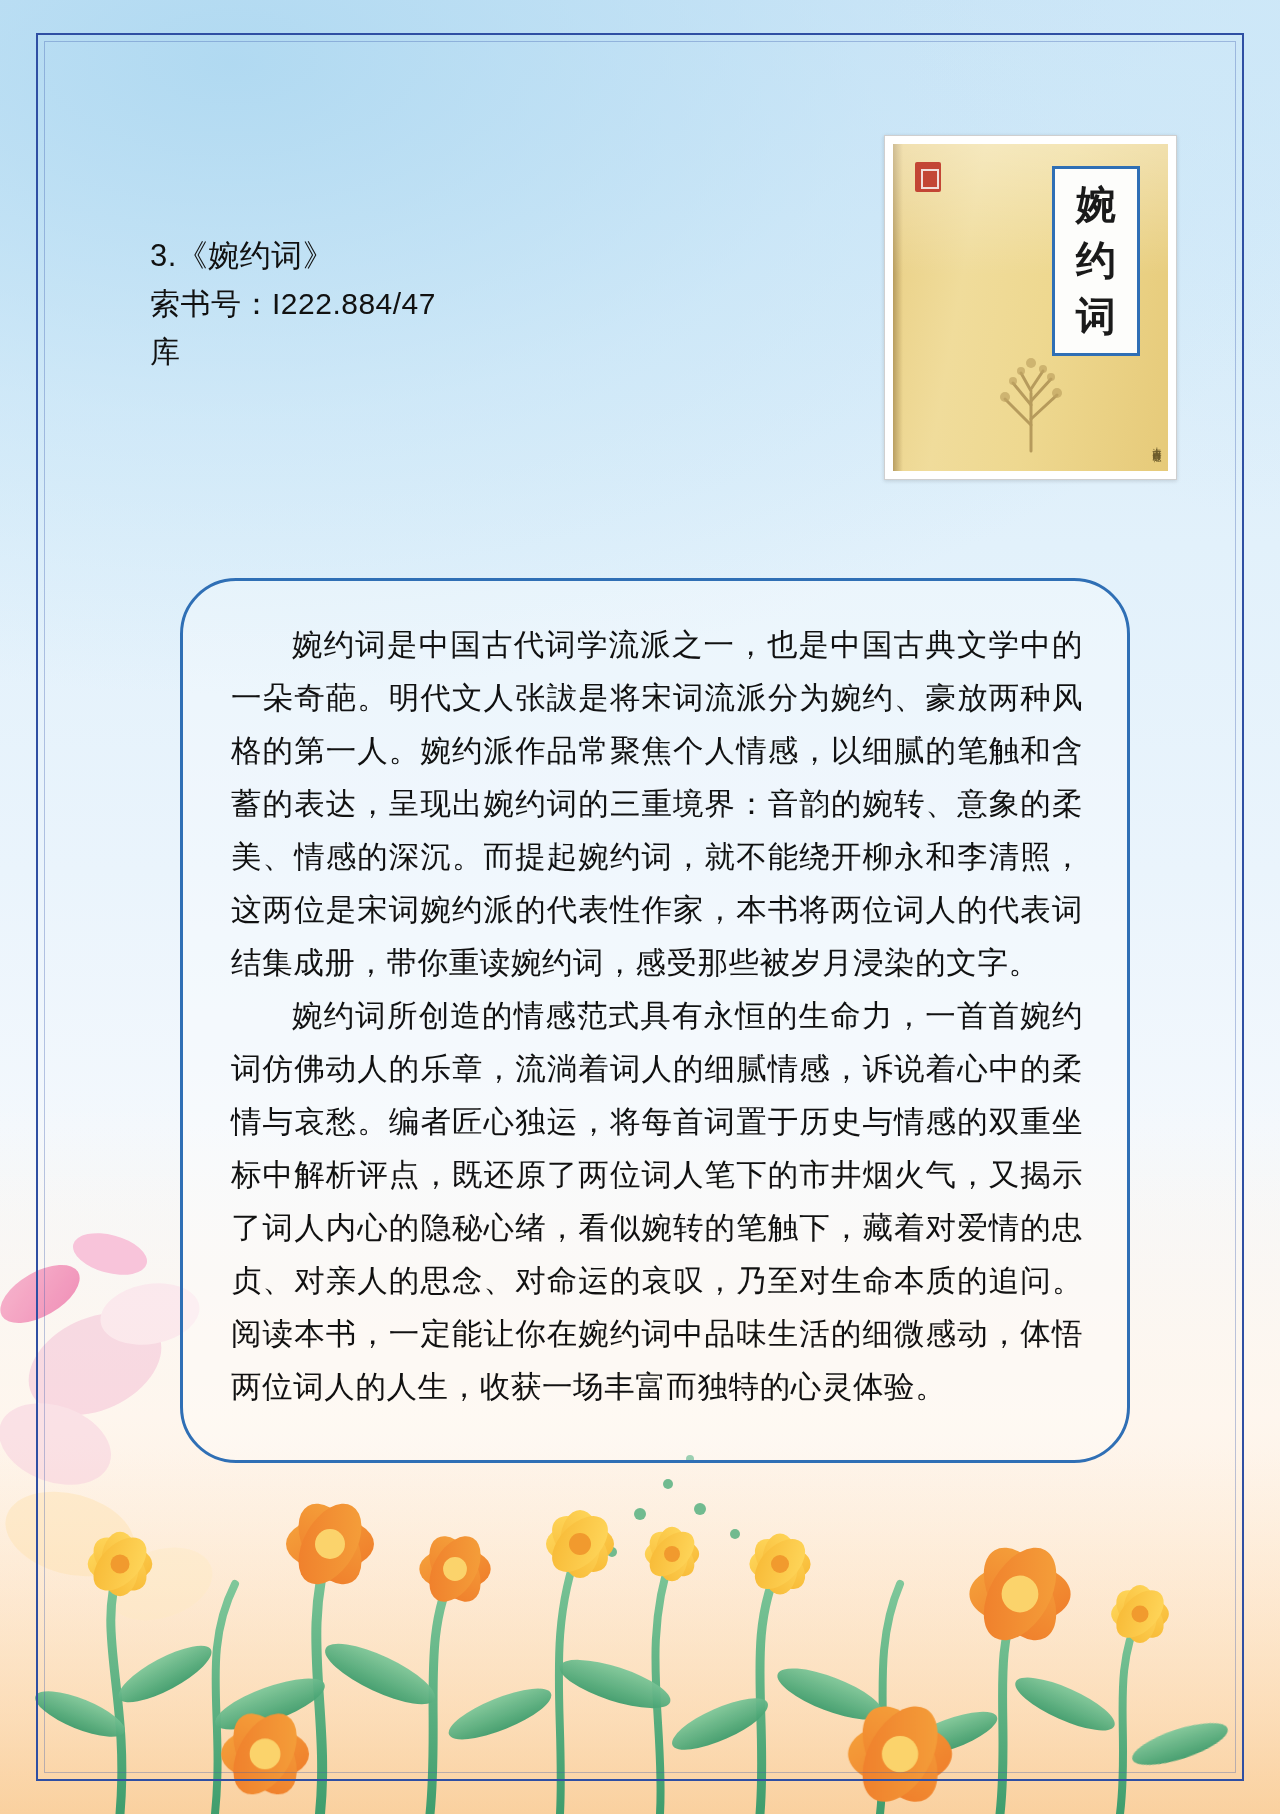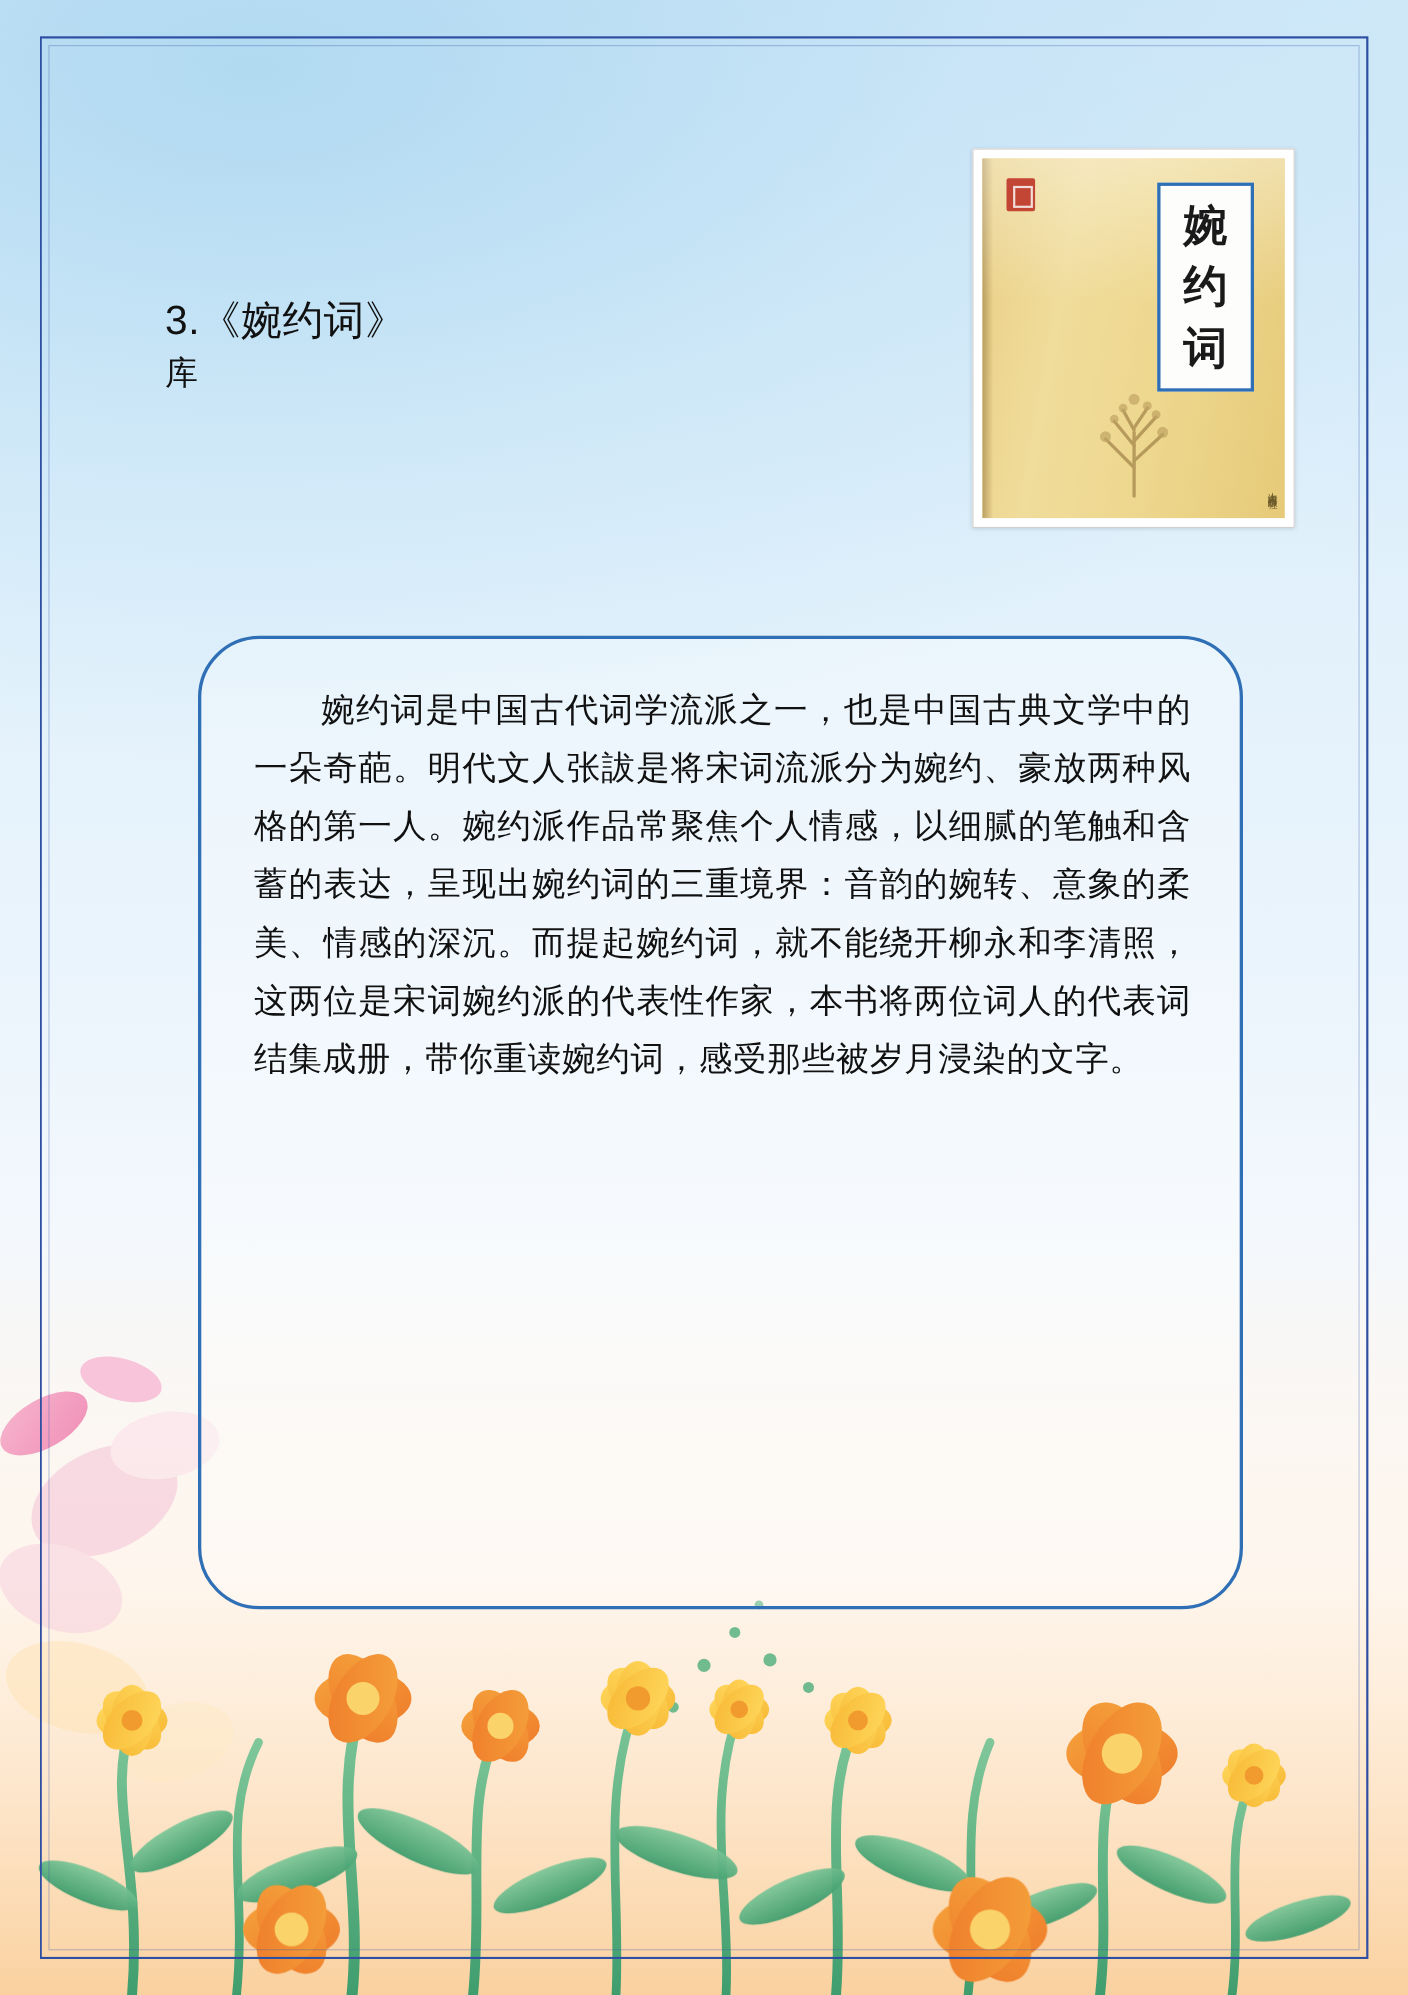--- a/index.html
+++ b/index.html
@@ -94,22 +94,21 @@
     color: #111;
   }
   .header .line {
     font-size: 30px;
     line-height: 48px;
     letter-spacing: .5px;
     white-space: pre-wrap;
     font-family: "Liberation Sans", "DejaVu Sans", sans-serif;
   }
   .header .title {
-    font-size: 37px;
-    margin-top: 36px;
+    font-size: 31px;
   }
 
   
   .cover-photo {
     position: absolute;
     left: 884px;
     top: 135px;
     width: 293px;
     height: 345px;
     background: #ffffff;
@@ -432,20 +431,22 @@
             <circle cx="72" cy="36" r="4"></circle>
           <circle cx="60" cy="30" r="5"></circle>
         </g>
       </svg>
       <div class="spine-text">上海古籍出版社</div>
     </div>
   </div>
 
   <div class="header">
     <div class="line title">3.《婉约词》</div>
+    <div class="line">索书号：I222.884/47</div>
     <div class="line">库</div>
   </div>
 
   <div class="card">
     <p>婉约词是中国古代词学流派之一，也是中国古典文学中的一朵奇葩。明代文人张詙是将宋词流派分为婉约、豪放两种风格的第一人。婉约派作品常聚焦个人情感，以细腻的笔触和含蓄的表达，呈现出婉约词的三重境界：音韵的婉转、意象的柔美、情感的深沉。而提起婉约词，就不能绕开柳永和李清照，这两位是宋词婉约派的代表性作家，本书将两位词人的代表词结集成册，带你重读婉约词，感受那些被岁月浸染的文字。</p>
+    <p>婉约词所创造的情感范式具有永恒的生命力，一首首婉约词仿佛动人的乐章，流淌着词人的细腻情感，诉说着心中的柔情与哀愁。编者匠心独运，将每首词置于历史与情感的双重坐标中解析评点，既还原了两位词人笔下的市井烟火气，又揭示了词人内心的隐秘心绪，看似婉转的笔触下，藏着对爱情的忠贞、对亲人的思念、对命运的哀叹，乃至对生命本质的追问。阅读本书，一定能让你在婉约词中品味生活的细微感动，体悟两位词人的人生，收获一场丰富而独特的心灵体验。</p>
   </div>
 
 </div>
 
 </body></html>

